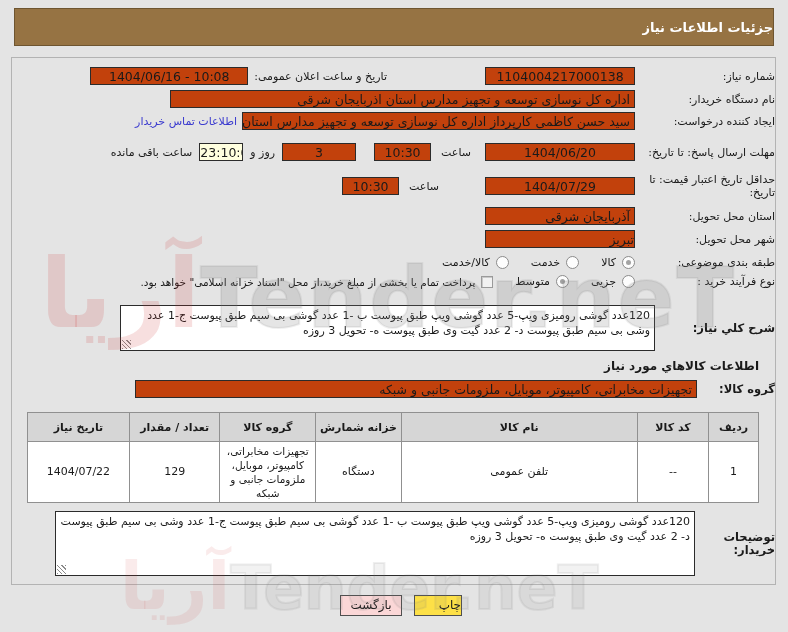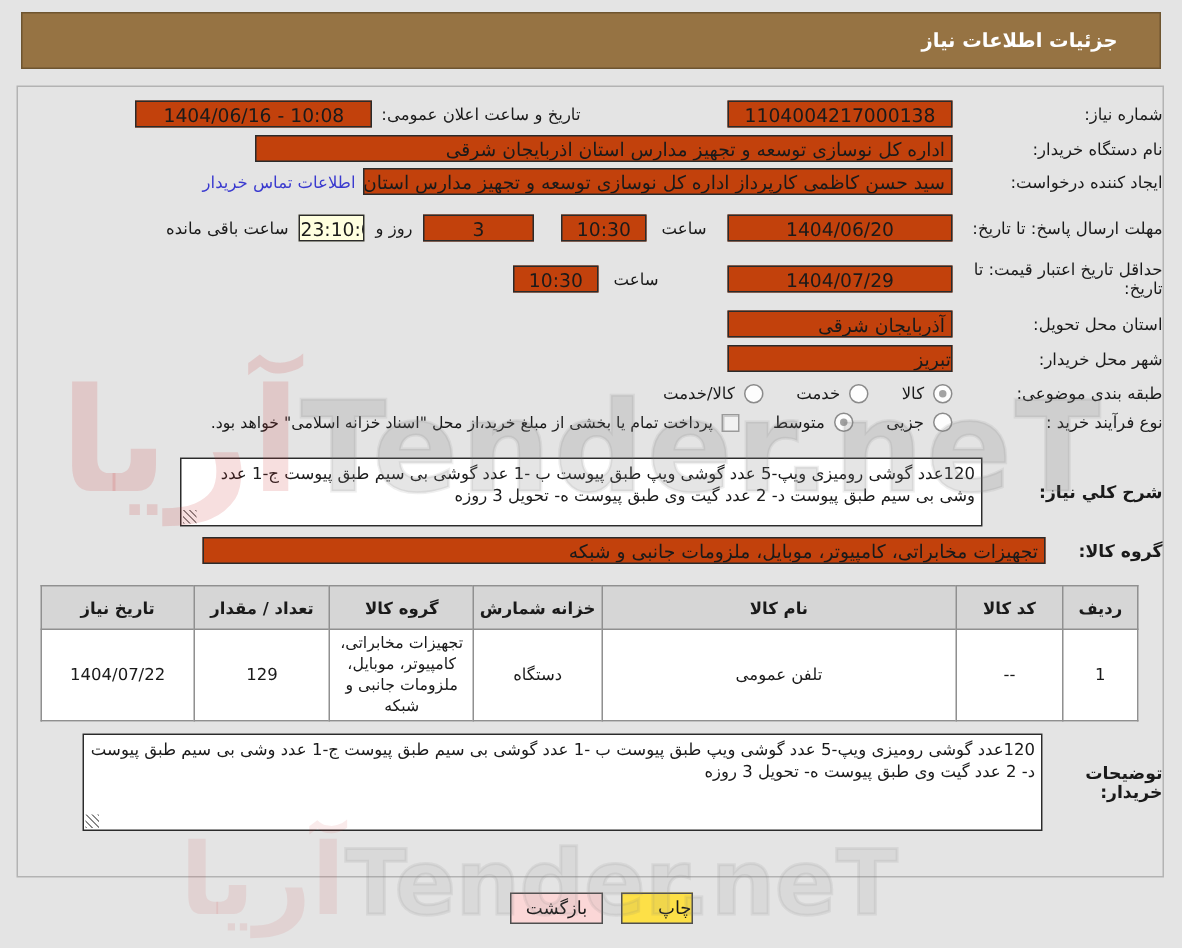--- a/index.html
+++ b/index.html
@@ -8,21 +8,21 @@
     background:#e4e4e4;
     font-family:"DejaVu Sans", sans-serif;
     color:#1a1a1a;
     direction:rtl;
   }
   
   .titlebar{
     position:absolute;top:8px;right:14px;left:14px;height:38px;
     background:#967343;border:1px solid #6e5530;
     color:#fff;font-weight:bold;font-size:13px;
-    display:flex;align-items:center;padding-right:28px;box-sizing:border-box;
+    display:flex;align-items:center;box-sizing:border-box;
     z-index:1;
   }
   
   .panel{
     position:absolute;top:57px;right:12px;left:11px;height:528px;
     border:1px solid #b3b3b3;box-sizing:border-box;z-index:1;
   }
   .frow{display:flex;align-items:center;font-size:11px;}
   .flabel{width:140px;min-width:140px;text-align:right;padding-left:6px;box-sizing:border-box;line-height:13px;}
   .flabel.bold{font-weight:bold;font-size:11.5px;}
@@ -149,21 +149,21 @@
     <span class="mini-label" style="margin:0 14px 0 10px;">ساعت</span>
     <span class="tbox num spacer" style="width:57px;">10:30</span>
   </div>
 
   <div class="frow" style="margin-top:7px;">
     <span class="flabel">استان محل تحویل:</span>
     <span class="tbox right spacer" style="width:150px;">آذربایجان شرقی</span>
   </div>
 
   <div class="frow" style="margin-top:5px;">
-    <span class="flabel">شهر محل خریدار:</span>
+    <span class="flabel">شهر محل تحویل:</span>
     <span class="tbox center spacer" style="width:150px;">تبریز</span>
   </div>
 
   <div class="frow" style="margin-top:8px;">
     <span class="flabel">طبقه بندی موضوعی:</span>
     <span class="opt">
       <span class="radio sel"></span>
       <span>کالا</span>
     </span>
     <span class="opt">
@@ -190,20 +190,21 @@
       <span class="checkbox"></span>
       <span style="font-size:10.5px;margin-left:30px;">پرداخت تمام یا بخشی از مبلغ خرید،از محل "اسناد خزانه اسلامی" خواهد بود.</span>
     </span>
   </div>
 
   <div class="frow" style="margin-top:17px;align-items:center;">
     <span class="flabel bold" style="width:120px;min-width:120px;">شرح کلي نیاز:</span>
     <span class="tarea spacer" style="width:535px;height:46px;"><span>120عدد گوشی رومیزی ویپ-5 عدد گوشی ویپ طبق پیوست ب -1 عدد گوشی بی سیم طبق پیوست ج-1 عدد وشی بی سیم طبق پیوست د- 2 عدد گیت وی طبق پیوست ه- تحویل 3 روزه</span><span class="resize-handle"></span></span>
   </div>
 
+  <div class="section-title" style="margin-top:8px;">اطلاعات کالاهاي مورد نیاز</div>
 
   <div class="frow" style="margin-top:7px;">
     <span class="flabel bold" style="width:78px;min-width:78px;">گروه کالا:</span>
     <span class="tbox right spacer" style="width:562px;">تجهیزات مخابراتی، کامپیوتر، موبایل، ملزومات جانبی و شبکه</span>
   </div>
 
   <table class="goods">
     <colgroup>
       <col class="c-row">
         <col class="c-code">

